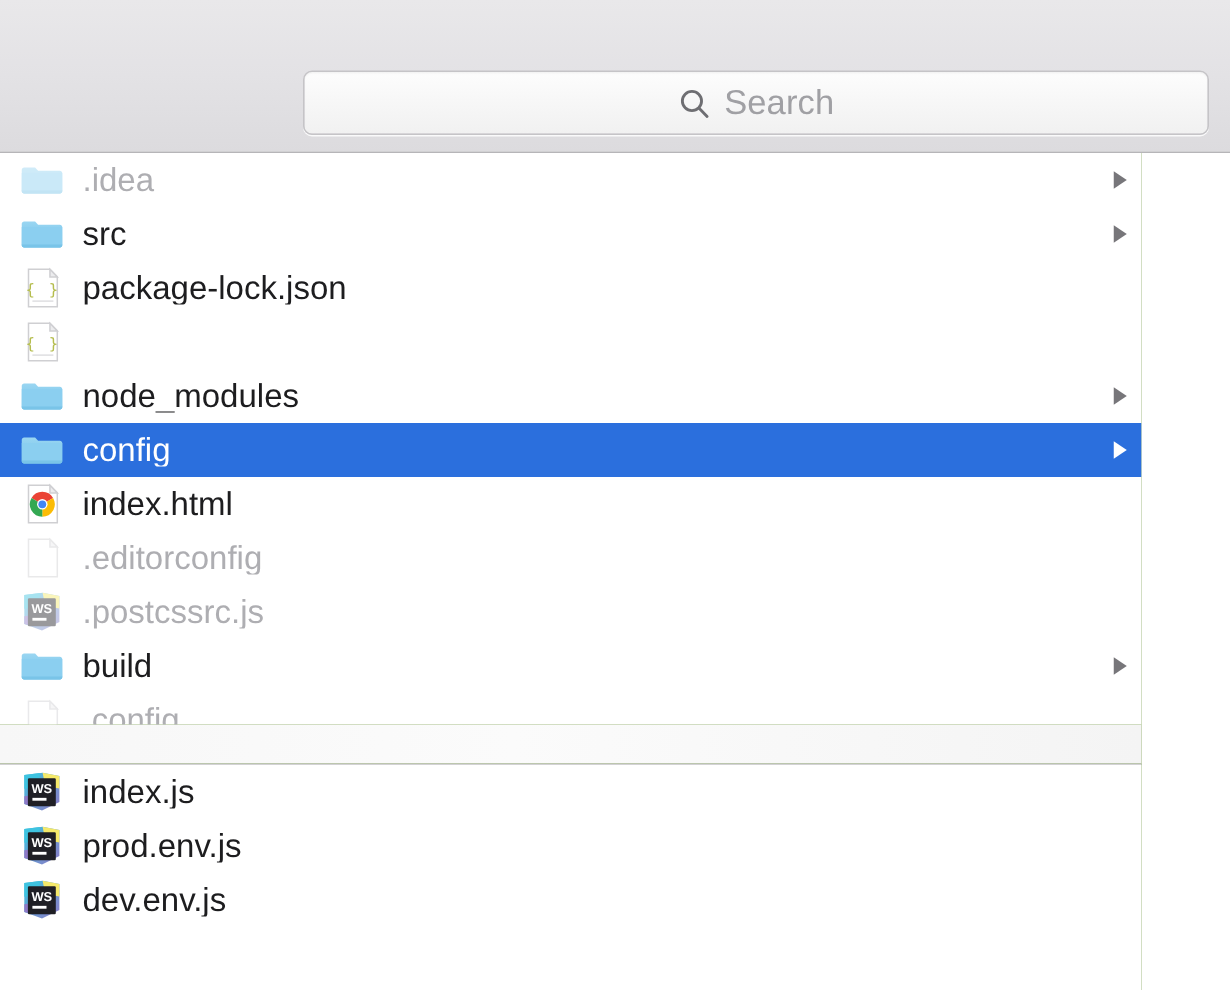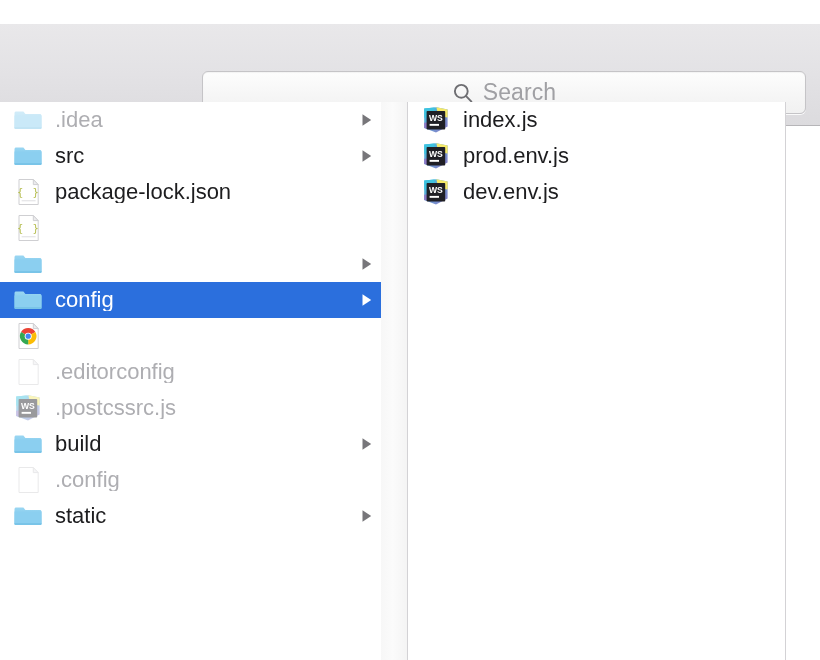--- a/index.html
+++ b/index.html
@@ -22,21 +22,20 @@
   }
 
   
   #toolbar {
     position: absolute;
     left: 0; top: 0;
     width: 820px;
     height: 102px;
     background: linear-gradient(to bottom, #e9e8ea 0%, #e3e2e5 50%, #dcdbde 100%);
     border-bottom: 1px solid #b6b5b8;
-    margin-top: 24px;
   }
 
   #search-field {
     position: absolute;
     left: 202px;
     top: 47px;
     width: 604px;
     height: 43px;
     border: 1px solid #c5c4c7;
     border-radius: 6px;
@@ -64,20 +63,21 @@
 
   
   #columns {
     position: absolute;
     left: 0;
     top: 102px;
     width: 761px;
     height: 558px;
     display: flex;
     background: #4d7c0f;
+    flex-direction: column;
   }
 
   .column {
     position: relative;
     height: 100%;
     background: #ffffff;
     overflow: hidden;
     flex: 0 0 auto;
   }
 
@@ -255,20 +255,21 @@
                 <linearGradient id="fg" x1="0" y1="0" x2="0" y2="1">
                   <stop offset="0" stop-color="#9ad6f2"></stop>
                   <stop offset="1" stop-color="#6ec0e8"></stop>
                 </linearGradient>
               </defs>
               <path d="M2.5 9.2 C2.5 8.3 3.2 7.6 4.1 7.6 L11.4 7.6 L13.4 9.9 L27.9 9.9 C28.8 9.9 29.5 10.6 29.5 11.5 L29.5 23.4 C29.5 24.3 28.8 25 27.9 25 L4.1 25 C3.2 25 2.5 24.3 2.5 23.4 Z" fill="url(#fg)"></path>
               <path d="M2.5 11.4 L29.5 11.4 L29.5 23.4 C29.5 24.3 28.8 25 27.9 25 L4.1 25 C3.2 25 2.5 24.3 2.5 23.4 Z" fill="#8bcff0"></path>
               <path d="M2.5 23.0 L29.5 23.0 L29.5 23.4 C29.5 24.3 28.8 25 27.9 25 L4.1 25 C3.2 25 2.5 24.3 2.5 23.4 Z" fill="#6cbbe2" opacity="0.55"></path>
             </svg>
           </span>
+          <span class="row-label">node_modules</span>
           <span class="row-arrow">
             <svg width="12" height="14" viewBox="0 0 12 14">
               <path class="tri" d="M1.5 1.2 L10.2 7 L1.5 12.8 Z"></path>
             </svg>
           </span>
         </div>
         <div class="row selected">
           <span class="row-icon">
             <svg width="32" height="32" viewBox="0 0 32 32" class="icon-svg">
               <defs>
@@ -297,20 +298,21 @@
               <g transform="translate(16.2,16.2)">
                 <circle r="8.3" fill="#ffffff"></circle>
                 <path d="M0 -8.3 A8.3 8.3 0 0 1 7.19 4.15 L2.4 1.4 A2.8 2.8 0 0 0 0 -2.8 Z" fill="#ea4335" transform="rotate(-60)"></path>
                 <path d="M0 -8.3 A8.3 8.3 0 0 1 7.19 4.15 L2.4 1.4 A2.8 2.8 0 0 0 0 -2.8 Z" fill="#fbbc05" transform="rotate(60)"></path>
                 <path d="M0 -8.3 A8.3 8.3 0 0 1 7.19 4.15 L2.4 1.4 A2.8 2.8 0 0 0 0 -2.8 Z" fill="#34a853" transform="rotate(180)"></path>
                 <circle r="3.5" fill="#ffffff"></circle>
                 <circle r="2.6" fill="#4285f4"></circle>
               </g>
             </svg>
           </span>
+          <span class="row-label">index.html</span>
           <span class="row-arrow hidden">
             <svg width="12" height="14" viewBox="0 0 12 14">
               <path class="tri" d="M1.5 1.2 L10.2 7 L1.5 12.8 Z"></path>
             </svg>
           </span>
         </div>
         <div class="row dimmed">
           <span class="row-icon icon-dim">
             <svg width="32" height="32" viewBox="0 0 32 32" class="icon-svg">
               <path d="M7 3.5 L21.3 3.5 L26.2 8.6 L26.2 28.5 L7 28.5 Z" fill="#ffffff" stroke="#cfcfd2" stroke-width="1"></path>

